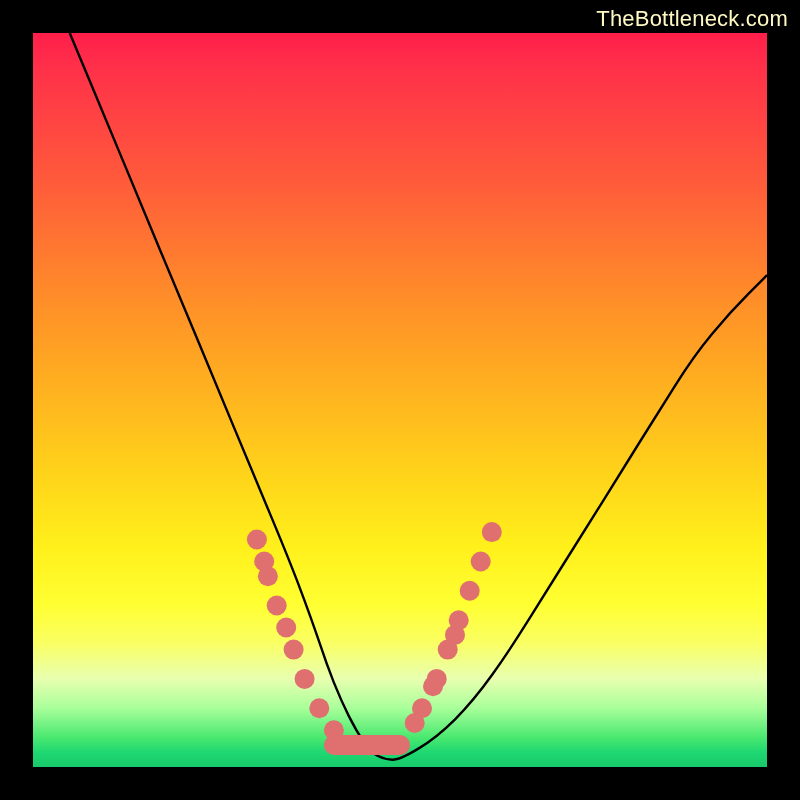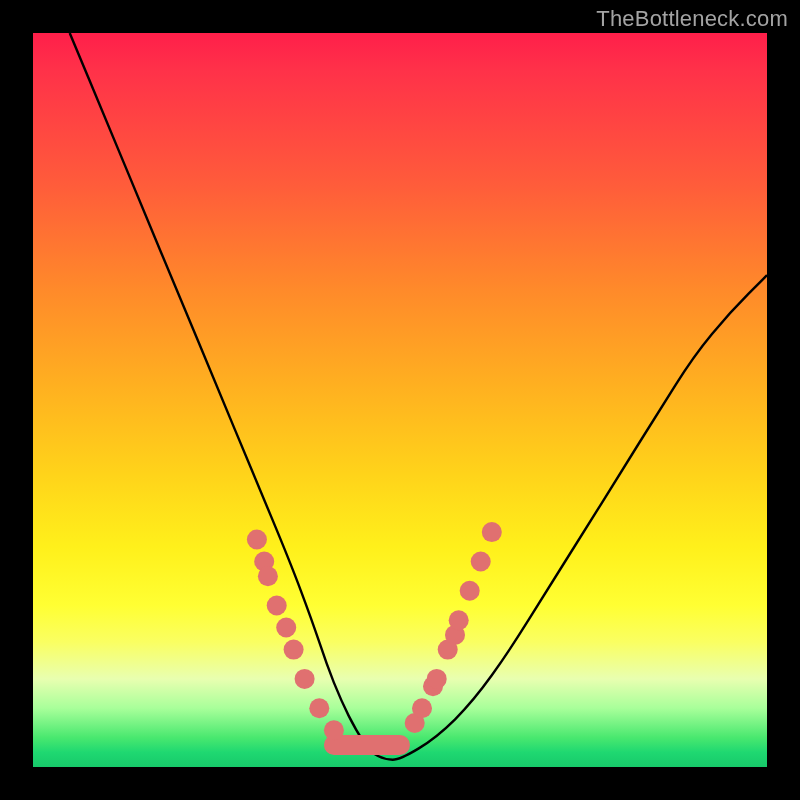--- a/index.html
+++ b/index.html
@@ -40,21 +40,21 @@
       #a8ff9a 92%,
       #49e86f 96%,
       #1fd871 98%,
       #17c96a 100%
     );
   }
   .watermark {
     position: absolute;
     top: 6px;
     right: 12px;
-    color: #a3a3a3;
+    color: #fef9c3;
     font-size: 22px;
     font-weight: 500;
     letter-spacing: 0.2px;
     user-select: none;
   }
   svg.curve {
     position: absolute;
     left: 0;
     top: 0;
     width: 734px;

